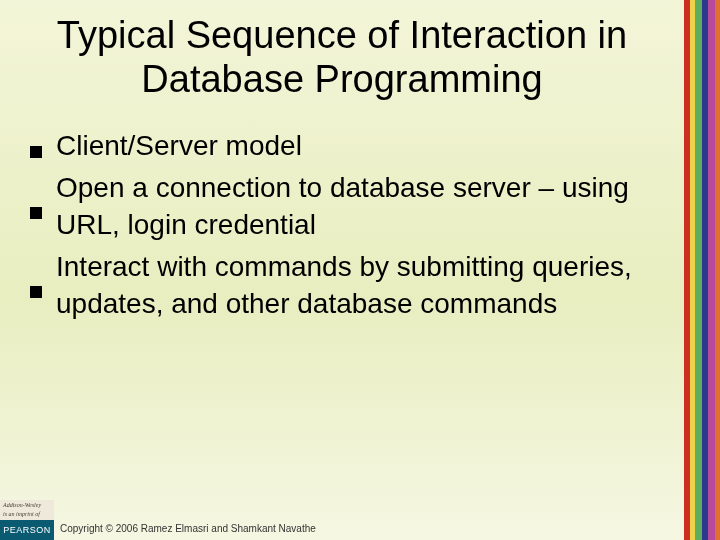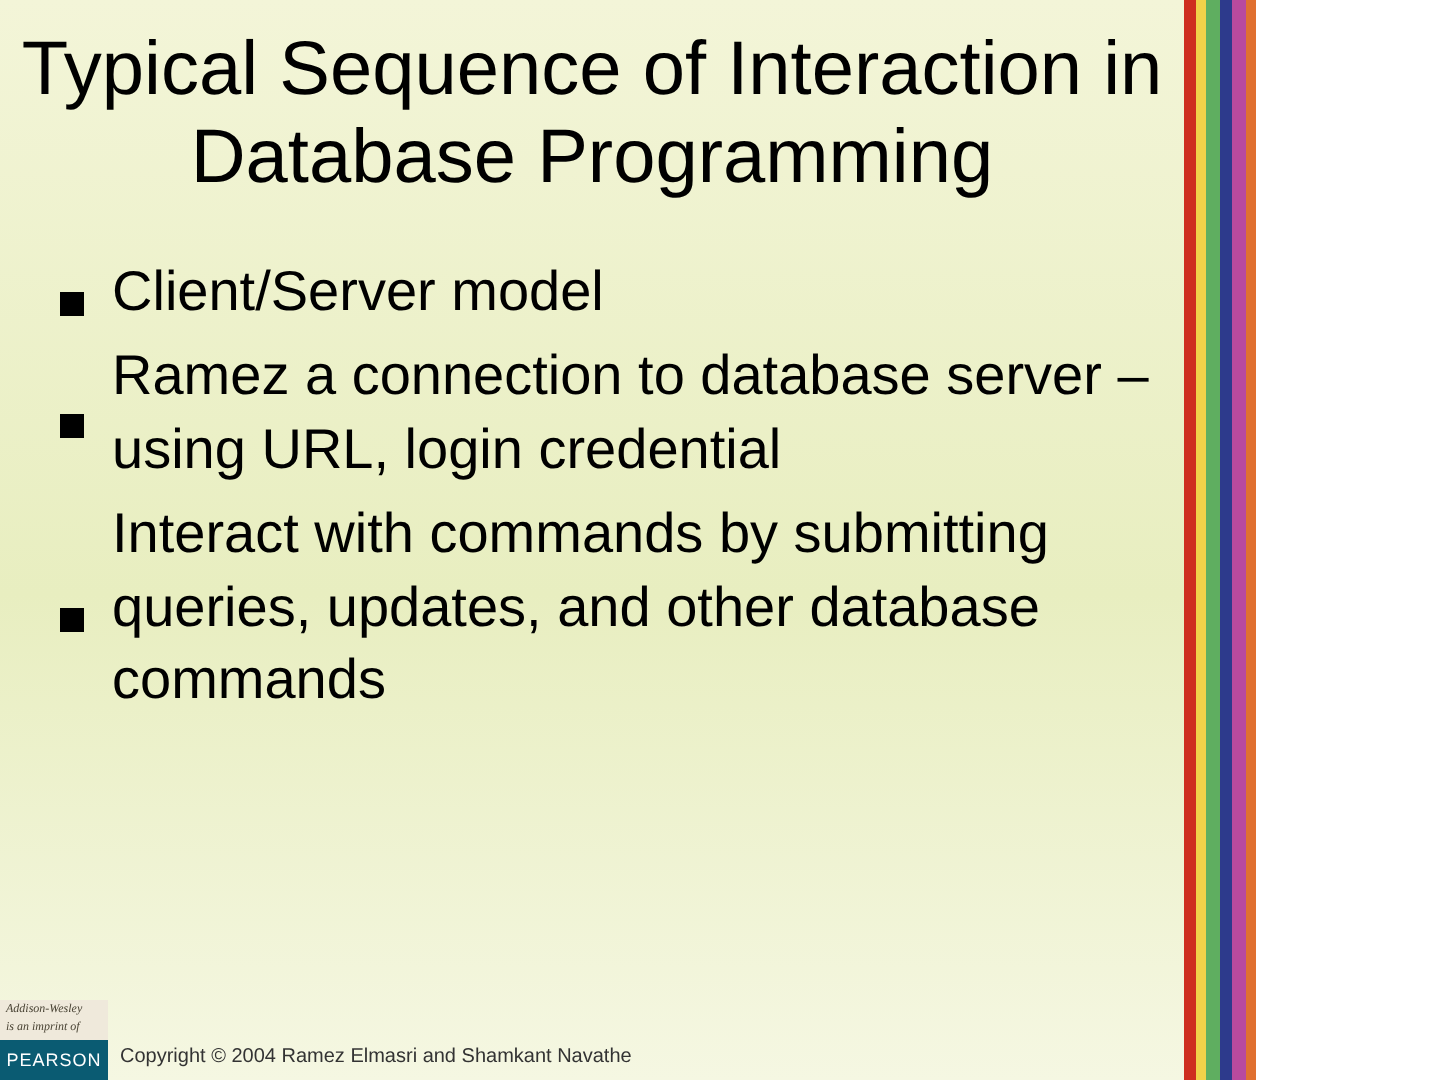--- a/index.html
+++ b/index.html
@@ -1,18 +1,18 @@
 <!DOCTYPE html>
 <html><head>
 <meta charset="utf-8">
 <style>
   * { margin: 0; padding: 0; box-sizing: border-box; }
   html, body { width: 720px; height: 540px; overflow: hidden; }
   .slide {
-    width: 628px;
+    width: 720px;
     height: 540px;
     position: relative;
     background: linear-gradient(to bottom, #f3f5d8 0%, #e8eec0 55%, #f5f7e2 100%);
     font-family: Arial, Helvetica, sans-serif;
     color: #000;
   }
   .stripes {
     position: absolute;
     top: 0; right: 0;
     width: 36px; height: 540px;
@@ -108,31 +108,31 @@
 
   <h1 class="title">Typical Sequence of Interaction in Database Programming</h1>
 
   <div class="body">
     <div class="item">
       <div class="bullet"></div>
       <div class="text">Client/Server model</div>
     </div>
     <div class="item">
       <div class="bullet"></div>
-      <div class="text">Ramez a connection to database server – using URL, login credential</div>
+      <div class="text">Open a connection to database server – using URL, login credential</div>
     </div>
     <div class="item">
       <div class="bullet"></div>
       <div class="text">Interact with commands by submitting queries, updates, and other database commands</div>
     </div>
   </div>
 
   <div class="footer">
     <div class="logo">
       <div class="logo-top">
         <span>Addison-Wesley</span><br><span>is an imprint of</span>
       </div>
       <div class="logo-bot">PEARSON</div>
     </div>
-    <div class="copyright">Copyright © 2004 Ramez Elmasri and Shamkant Navathe</div>
+    <div class="copyright">Copyright © 2006 Ramez Elmasri and Shamkant Navathe</div>
   </div>
 
 </div>
 
 </body></html>

